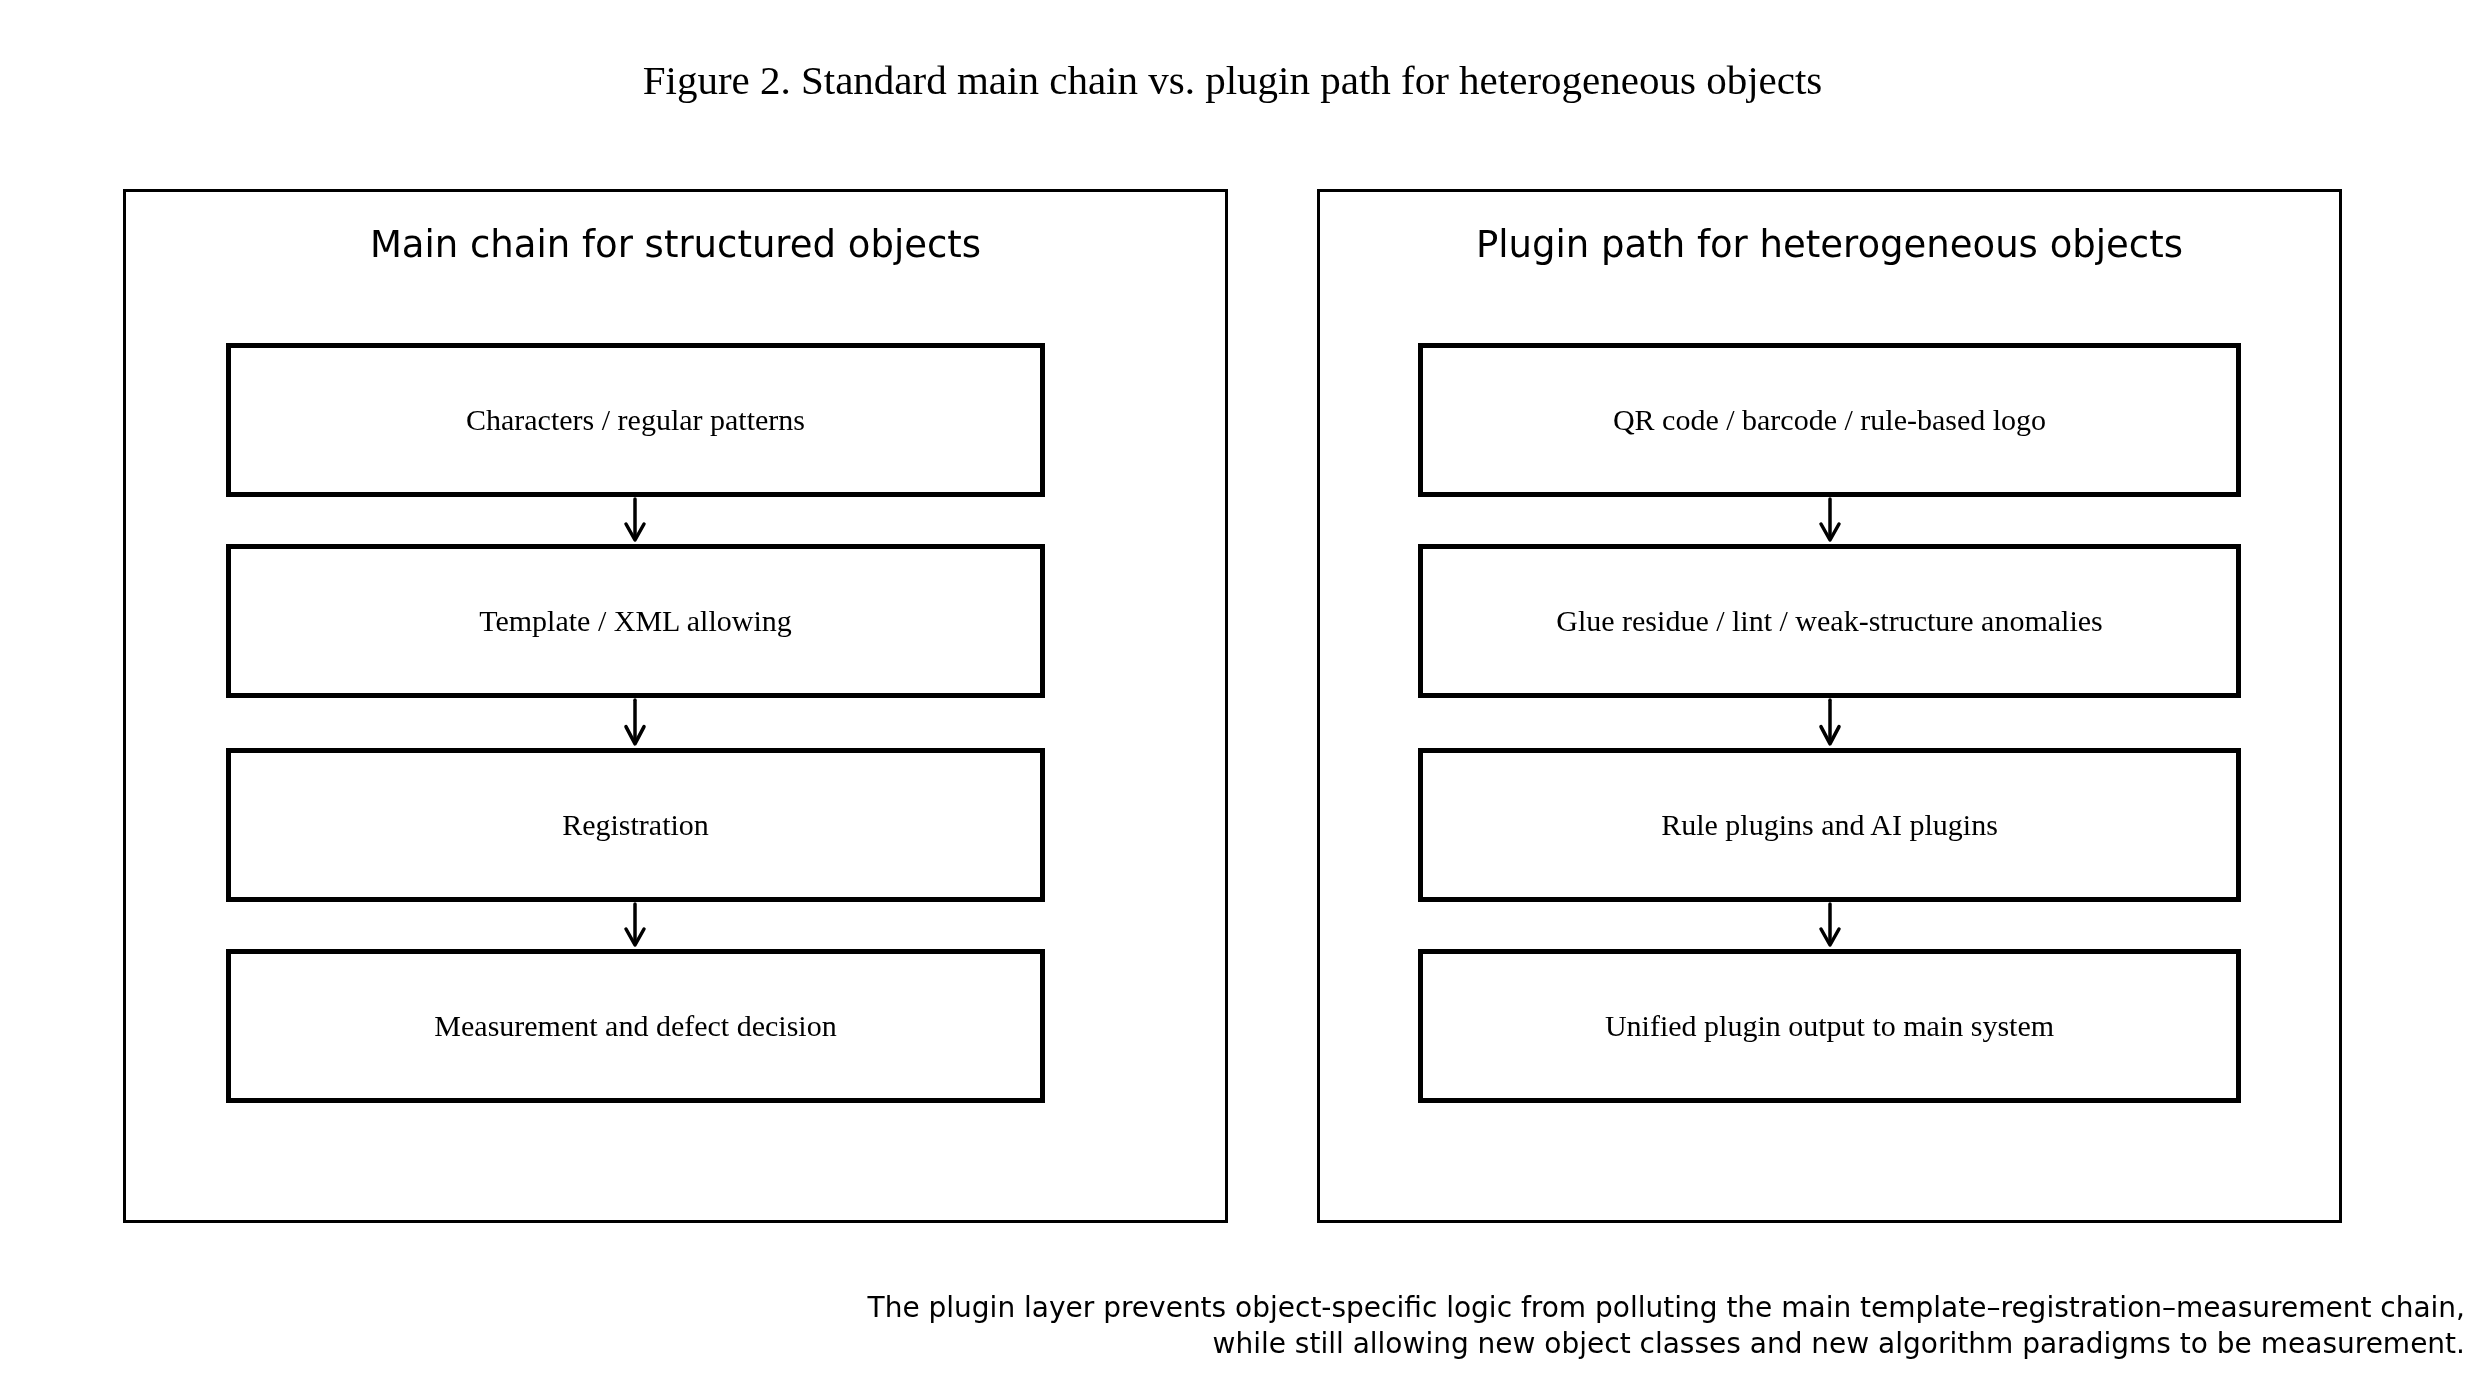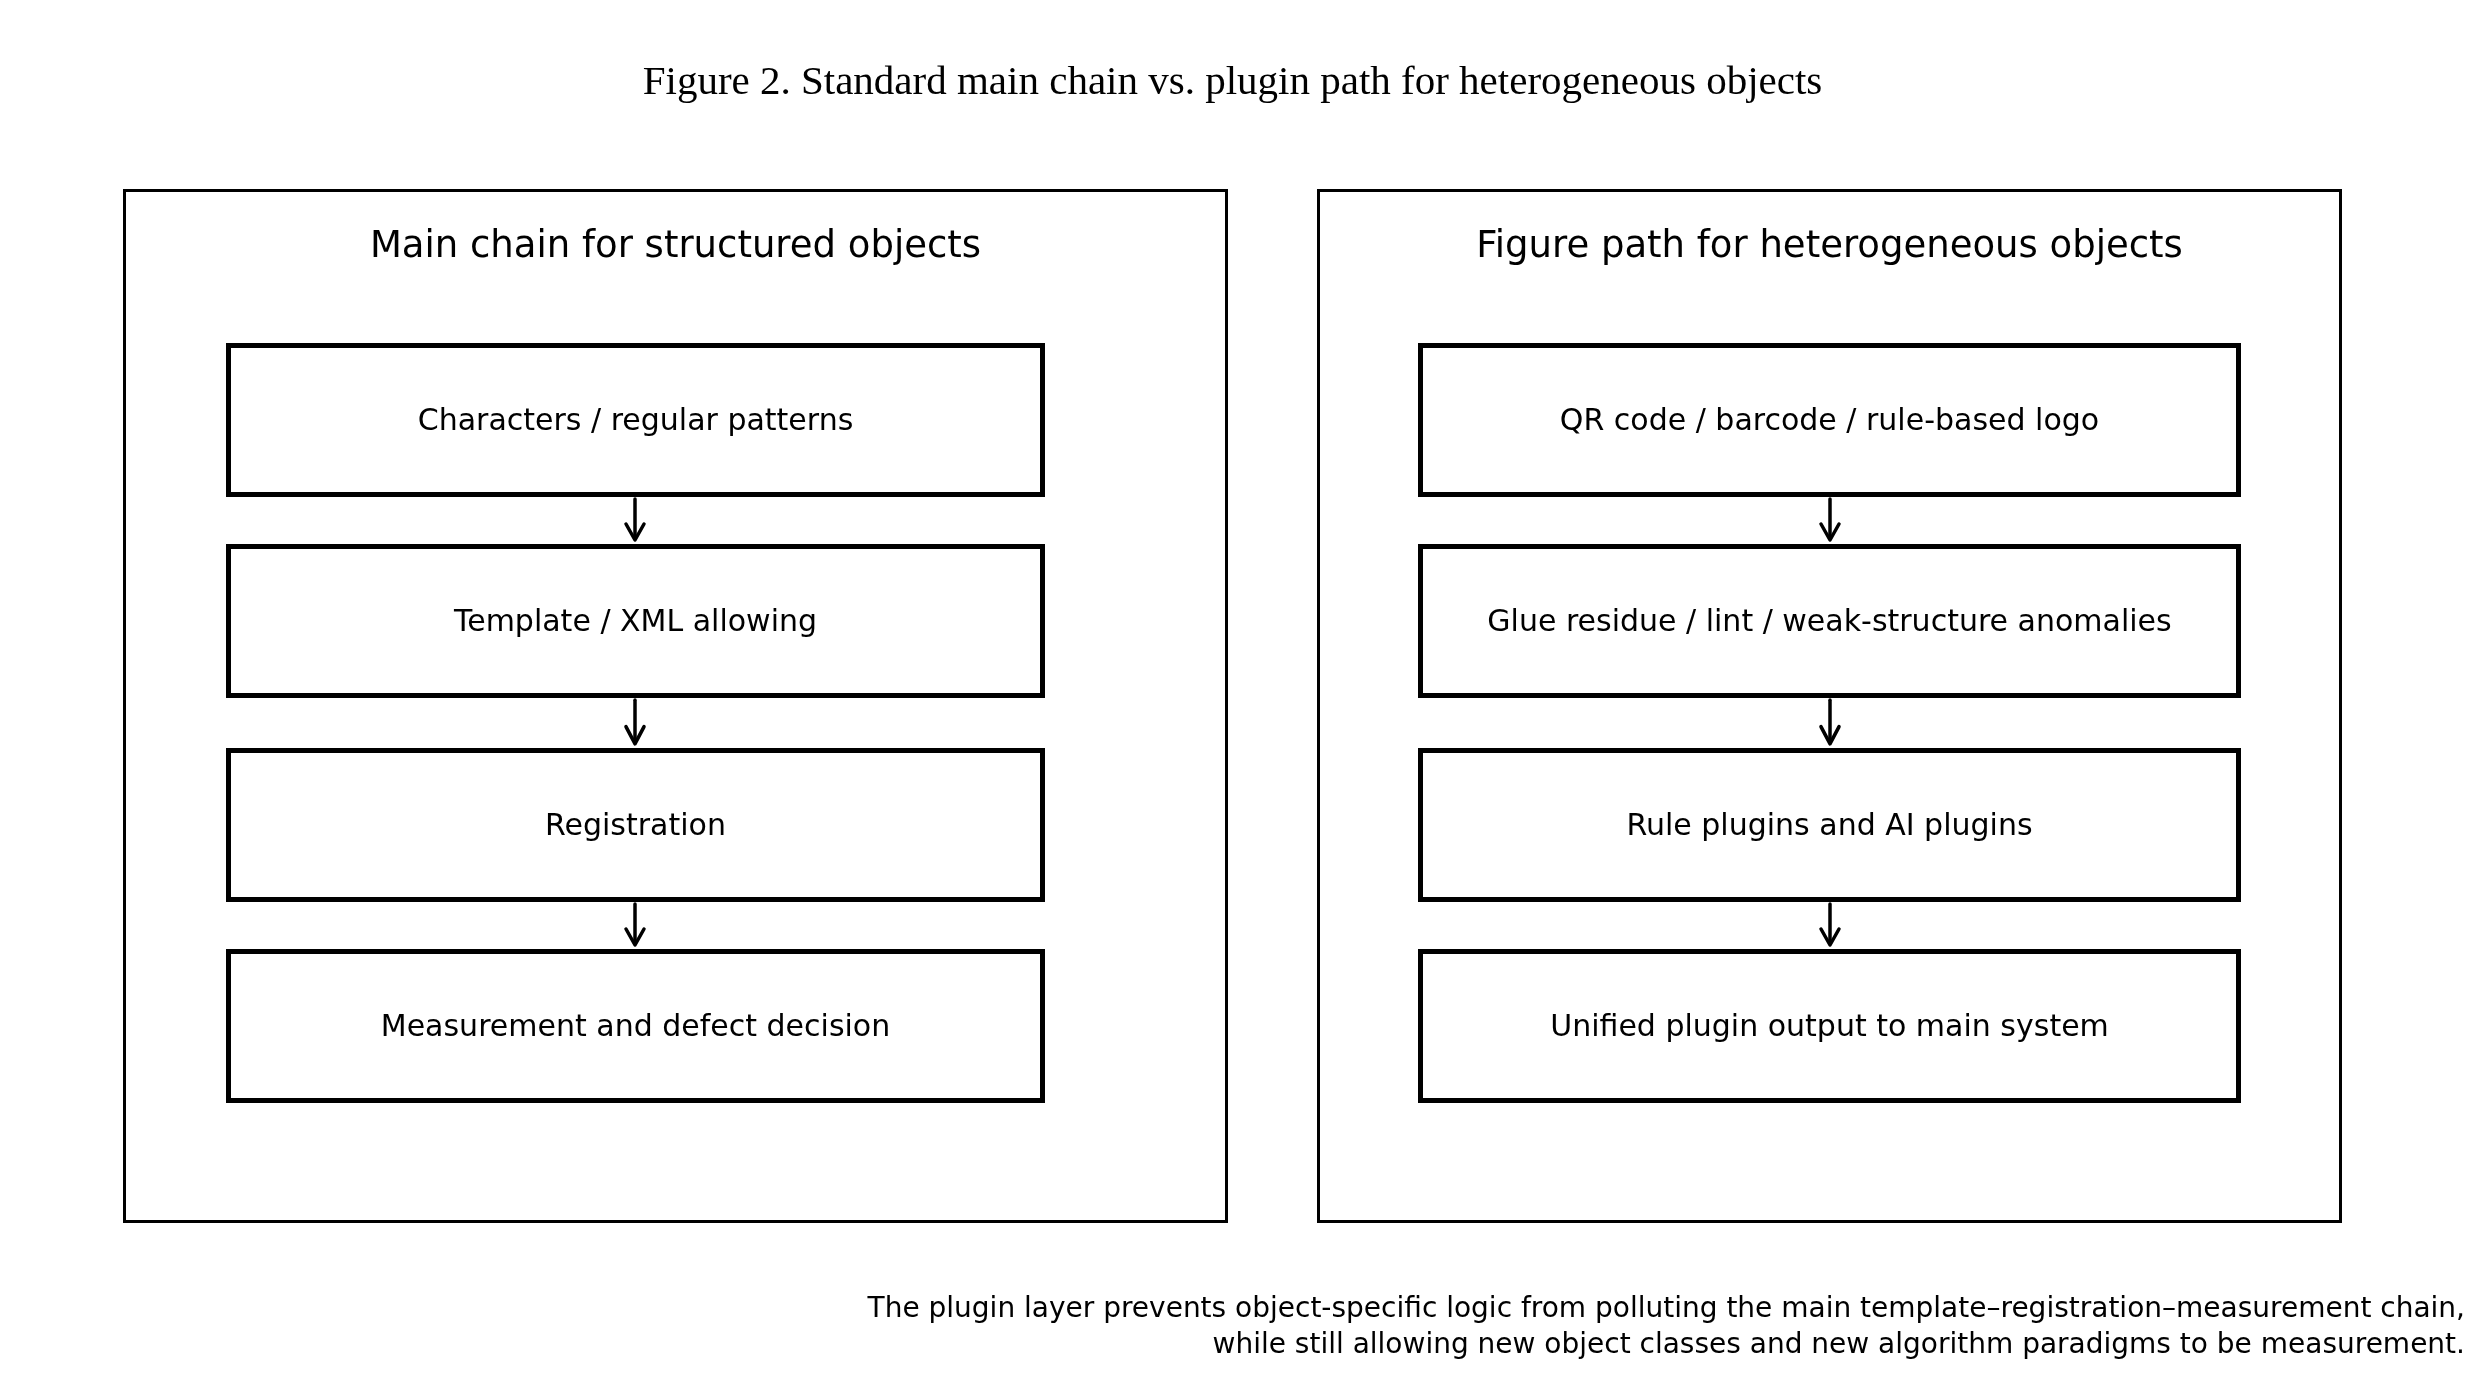--- a/index.html
+++ b/index.html
@@ -35,20 +35,21 @@
     text-align: center; font-size: 37px; line-height: 44px;
     white-space: nowrap;
   }
 
   .flow-box {
     position: absolute; height: 154px;
     border: 5px solid var(--line); background: var(--background);
     display: flex; align-items: center; justify-content: center;
     text-align: right; font-size: 30px; line-height: 38px;
     white-space: nowrap;
+    font-family: Liberation Serif, serif;
   }
   .panel-left  .flow-box { left: 100px; width: 819px; }
   .panel-right .flow-box { left: 98px;  width: 823px; }
 
   .box-pos-0 { top: 151px; }
   .box-pos-1 { top: 352px; }
   .box-pos-2 { top: 556px; }
   .box-pos-3 { top: 757px; }
 
   .arrow { position: absolute; width: 40px; display: block; }
@@ -101,21 +102,21 @@
       <line x1="20" y1="2" x2="20" y2="41"></line>
       <polyline points="11,27 20,43 29,27"></polyline>
     </svg>
 
     <div class="flow-box box-pos-3">
       <span>Measurement and defect decision</span>
     </div>
   </section>
 
   <section class="panel panel-right">
-    <div class="panel-title">Figure path for heterogeneous objects</div>
+    <div class="panel-title">Plugin path for heterogeneous objects</div>
 
     <div class="flow-box box-pos-0">
       <span>QR code / barcode / rule-based logo</span>
     </div>
     <svg class="arrow arrow-pos-0" viewBox="0 0 40 47" preserveAspectRatio="none">
       <line x1="20" y1="2" x2="20" y2="41"></line>
       <polyline points="11,27 20,43 29,27"></polyline>
     </svg>
 
     <div class="flow-box box-pos-1">

